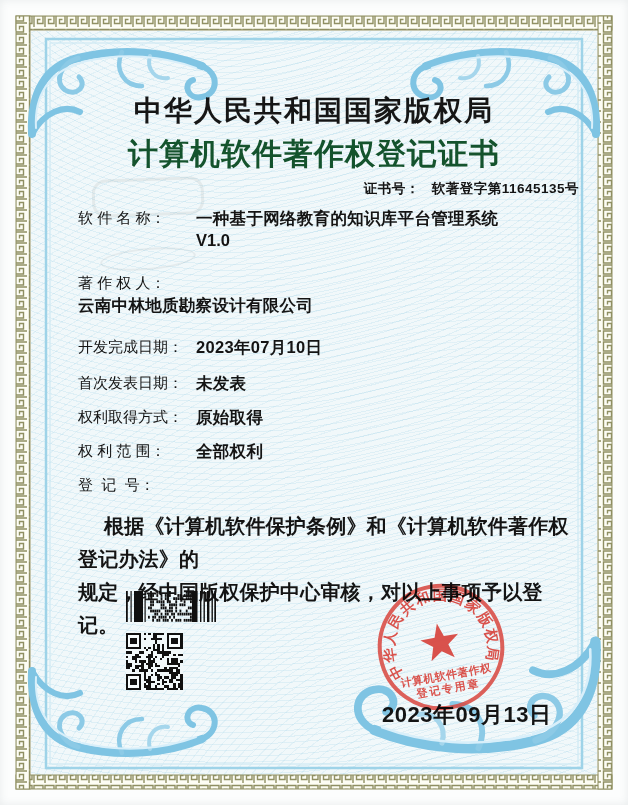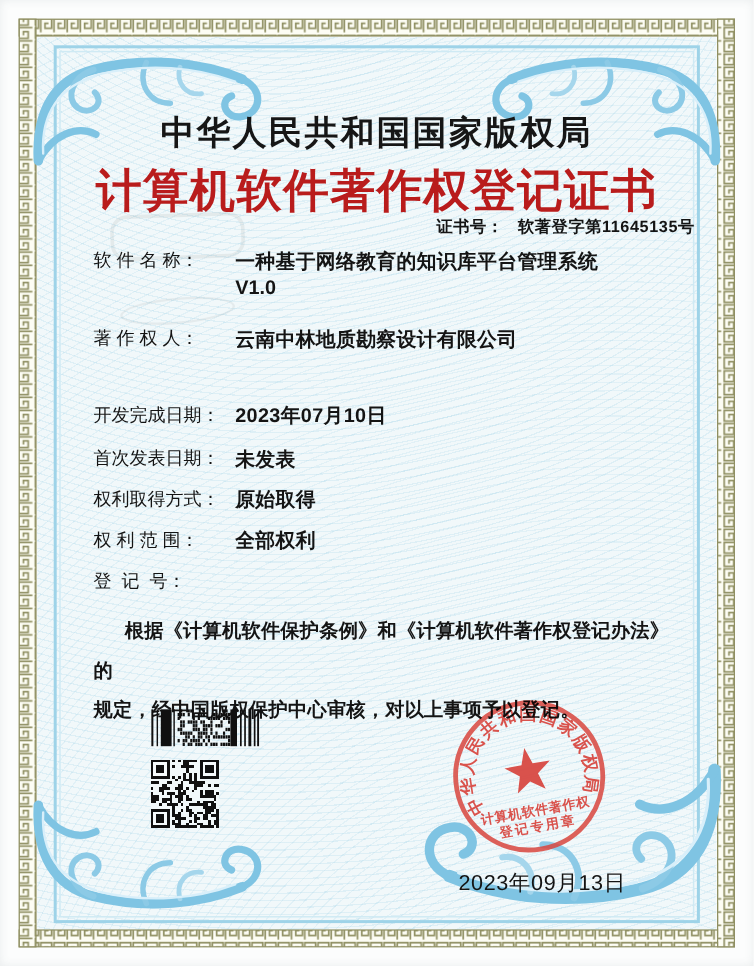--- a/index.html
+++ b/index.html
@@ -33,48 +33,48 @@
     border:2px solid rgba(140,150,150,.12);border-radius:50%;transform:rotate(-5deg);}
 
   .authority{
     position:absolute;top:92px;left:0;width:100%;text-align:center;
     font-family:"Liberation Serif","DejaVu Serif",serif;font-weight:700;
     font-size:28px;letter-spacing:2px;color:#161616;
   }
   .cert-title{
     position:absolute;top:134px;left:0;width:100%;text-align:center;
     font-family:"Liberation Serif","DejaVu Serif",serif;font-weight:700;
-    font-size:38px;letter-spacing:1px;color:#b91c1c;
+    font-size:30px;letter-spacing:1px;color:#14532d;
   }
   .certno{
     position:absolute;top:180px;right:49px;font-size:13.5px;font-weight:700;
     letter-spacing:.5px;white-space:nowrap;
   }
   .certno .lbl{margin-right:12px;margin-top:36px;}
 
   .row{position:absolute;left:78px;display:flex;align-items:flex-start;line-height:22px;}
   .row .lbl{width:118px;font-size:15px;font-weight:400;white-space:pre;flex:none;}
   .row .val{font-size:16.5px;font-weight:700;letter-spacing:.3px;}
   .row .val .l2{display:block;letter-spacing:0;}
-  .r0{top:207px;} .r1{top:272px;} .r2{top:336px;} .r3{top:372px;align-items:center;}
+  .r0{top:207px;} .r1{top:272px;flex-direction:column;} .r2{top:336px;} .r3{top:372px;align-items:center;}
   .r4{top:406px;} .r5{top:440px;} .r6{top:474px;flex-direction:column;}
 
   .statement{position:absolute;left:78px;top:510px;width:492px;
-    font-size:16px;font-weight:700;line-height:33px;letter-spacing:.2px;}
+    font-size:20px;font-weight:700;line-height:33px;letter-spacing:.2px;}
   .statement .ln1{display:block;text-indent:26px;}
   .statement .ln2{display:block;}
 
   .barcode{position:absolute;left:126px;top:591px;width:90px;height:31px;}
   .qr{position:absolute;left:125px;top:633px;width:58px;height:57px;}
 
   .seal{position:absolute;left:374px;top:580px;width:134px;height:134px;z-index:4;
     mix-blend-mode:multiply;opacity:.93;}
   .seal text{font-family:"Liberation Serif","DejaVu Serif",serif;font-weight:700;}
 
-  .issue-date{position:absolute;left:382px;top:724px;font-size:18px;font-weight:400;
+  .issue-date{position:absolute;left:382px;top:700px;font-size:22px;font-weight:700;
     letter-spacing:.5px;z-index:3;}
 </style>
 </head>
 <body>
 
 <div class="page">
 
   <div class="inner"></div>
 
   <svg class="frame" width="628" height="805" viewBox="0 0 628 805">

